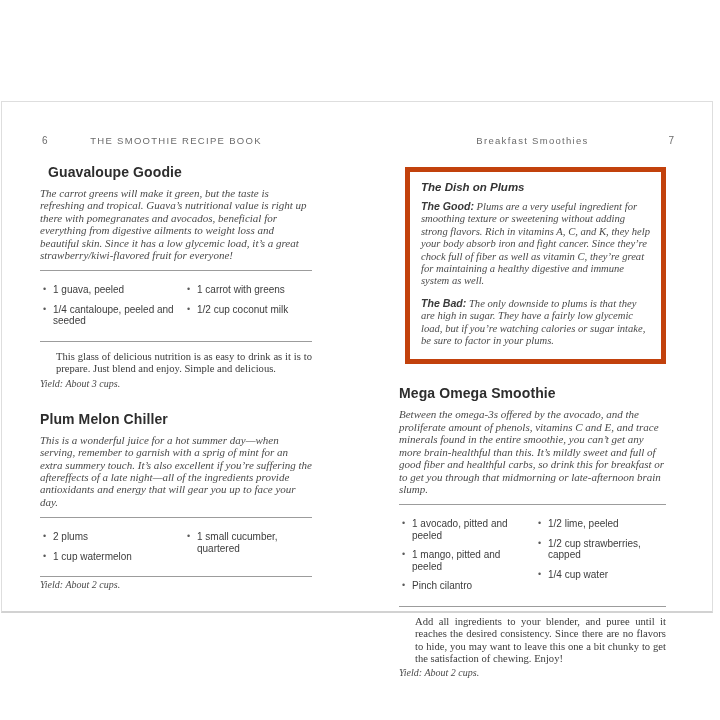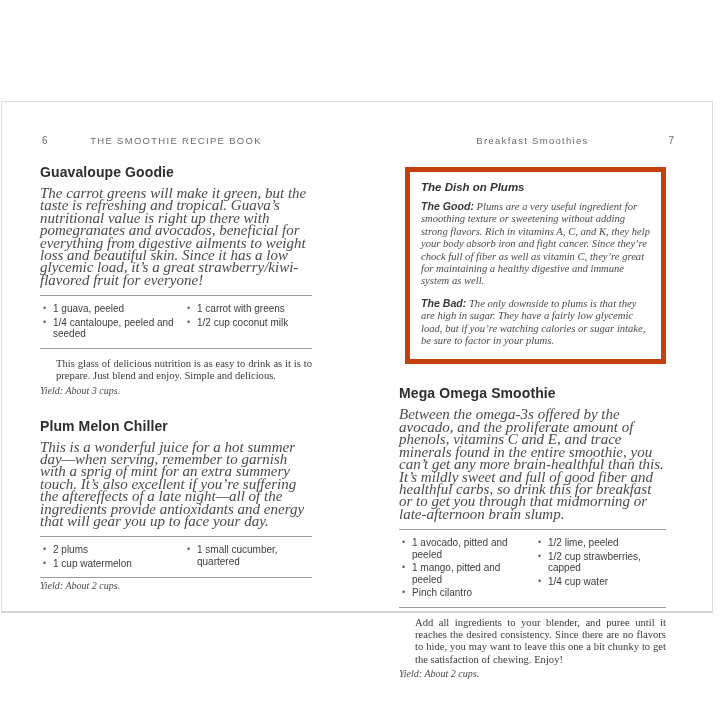--- a/index.html
+++ b/index.html
@@ -32,38 +32,38 @@
   }
   .pagenum.pos-left  { left: 2px; }
   .pagenum.pos-right { right: -8px; }
 
   
   .recipe-title {
     font-family: "Liberation Sans", sans-serif;
     font-size: 14px; font-weight: 700; color: #2d2d2d;
     margin: 0; letter-spacing: 0.1px;
   }
-  .mt-first  { margin-top: 16px; }
+  .mt-first  { margin-top: 16px; margin-left: 8px; }
   .mt-recipe { margin-top: 21px; }
   .intro {
-    font-style: italic; font-size: 15px; line-height: 12.4px;
+    font-style: italic; font-size: 11px; line-height: 12.4px;
     color: #4a4a4a; margin: 7px 0 9px 0;
   }
   .ingredients {
     border-top: 1px solid #9c9c9c; border-bottom: 1px solid #9c9c9c;
     padding: 5px 0 6px 0; display: flex; margin: 0;
   }
   .ing-col { list-style: none; margin: 0; padding: 0; }
   .ing-col.first  { flex: 0 0 144px; }
   .ing-col.second { flex: 1; }
   .col-right .ing-col.first { flex: 0 0 136px; }
   .ing-item {
     position: relative; padding-left: 13px; padding-right: 6px;
     font-family: "Liberation Sans", sans-serif;
-    font-size: 10px; line-height: 11.5px; color: #3d3d3d; margin: 2px 0;
+    font-size: 10px; line-height: 11.5px; color: #3d3d3d; margin: 8px 0;
   }
   .ing-item::before {
     content: "\2022"; position: absolute; left: 3px; top: 0;
     font-size: 9px; color: #5a5a5a;
   }
   .method {
     font-size: 10.6px; line-height: 12.4px; color: #3a3a3a;
     text-align: justify; margin: 9px 0 2px 16px;
   }
   .yield {

